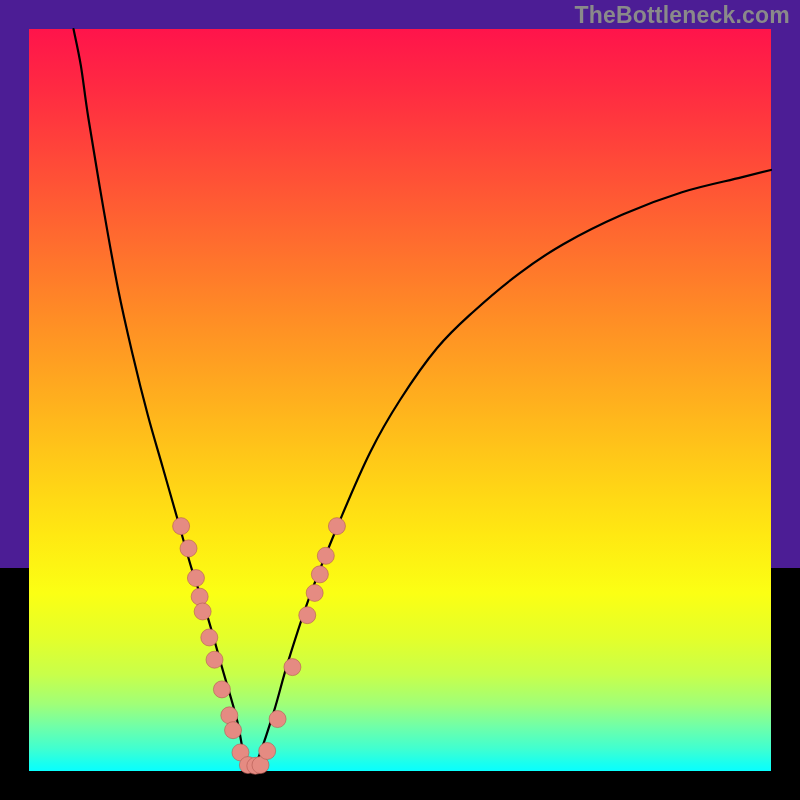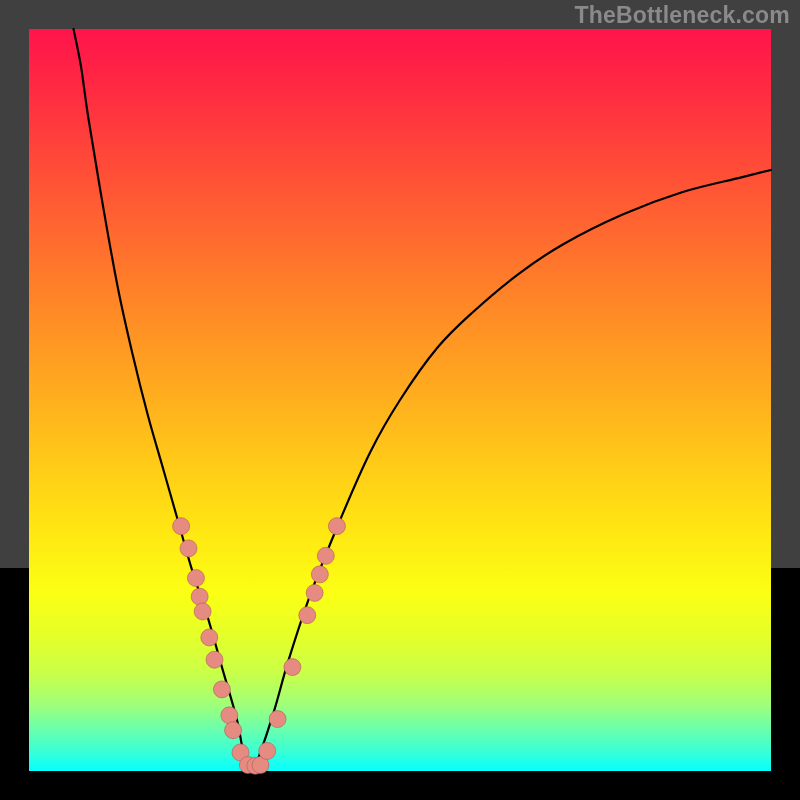--- a/index.html
+++ b/index.html
@@ -7,21 +7,21 @@
     padding: 0;
     width: 800px;
     height: 800px;
     background: #000;
     overflow: hidden;
   }
   .frame {
     position: relative;
     width: 800px;
     height: 568px;
-    background: #404040;
+    background: #4c1d95;
   }
   .plot-area {
     position: absolute;
     left: 29px;
     top: 29px;
     width: 742px;
     height: 742px;
     background: linear-gradient(to bottom,
       #ff144b 0%,
       #ff2a42 8%,

